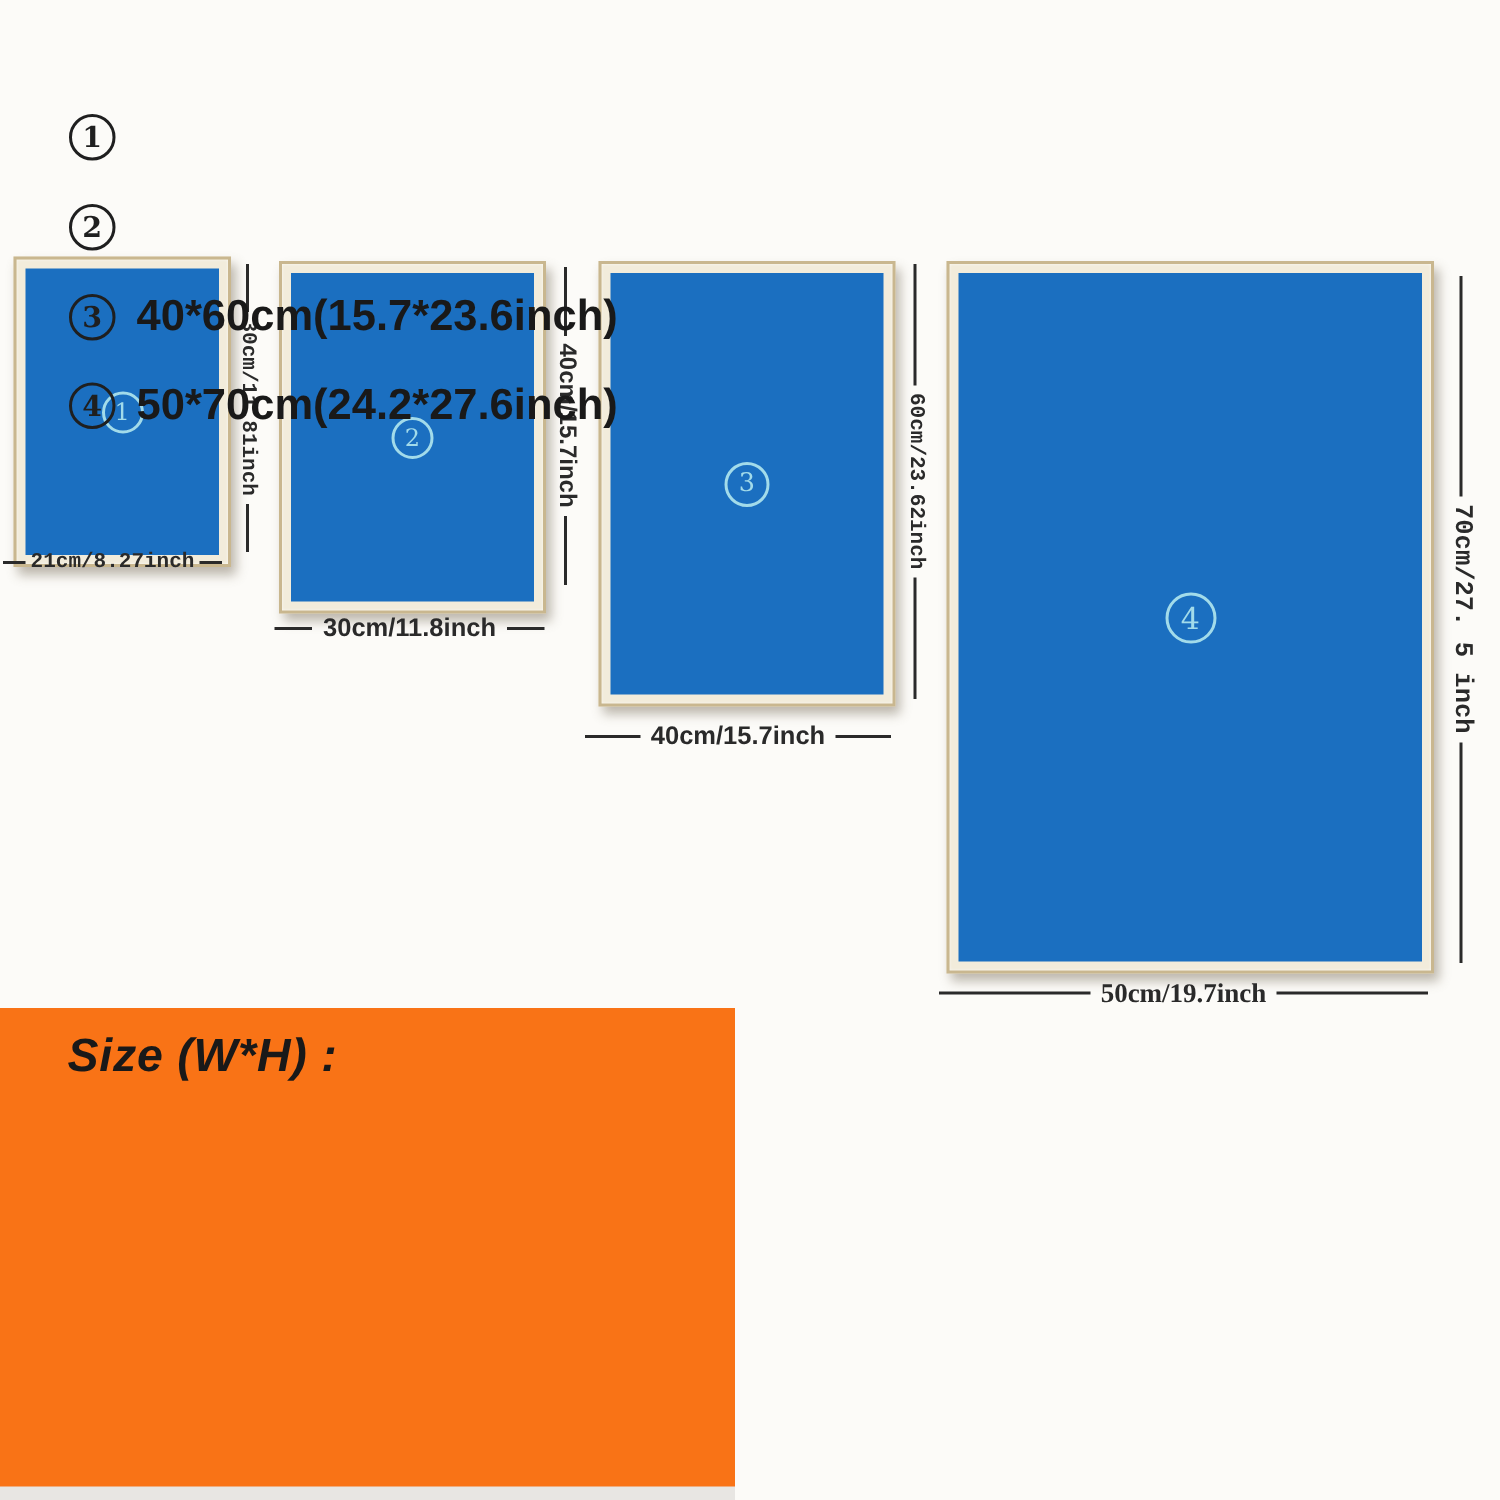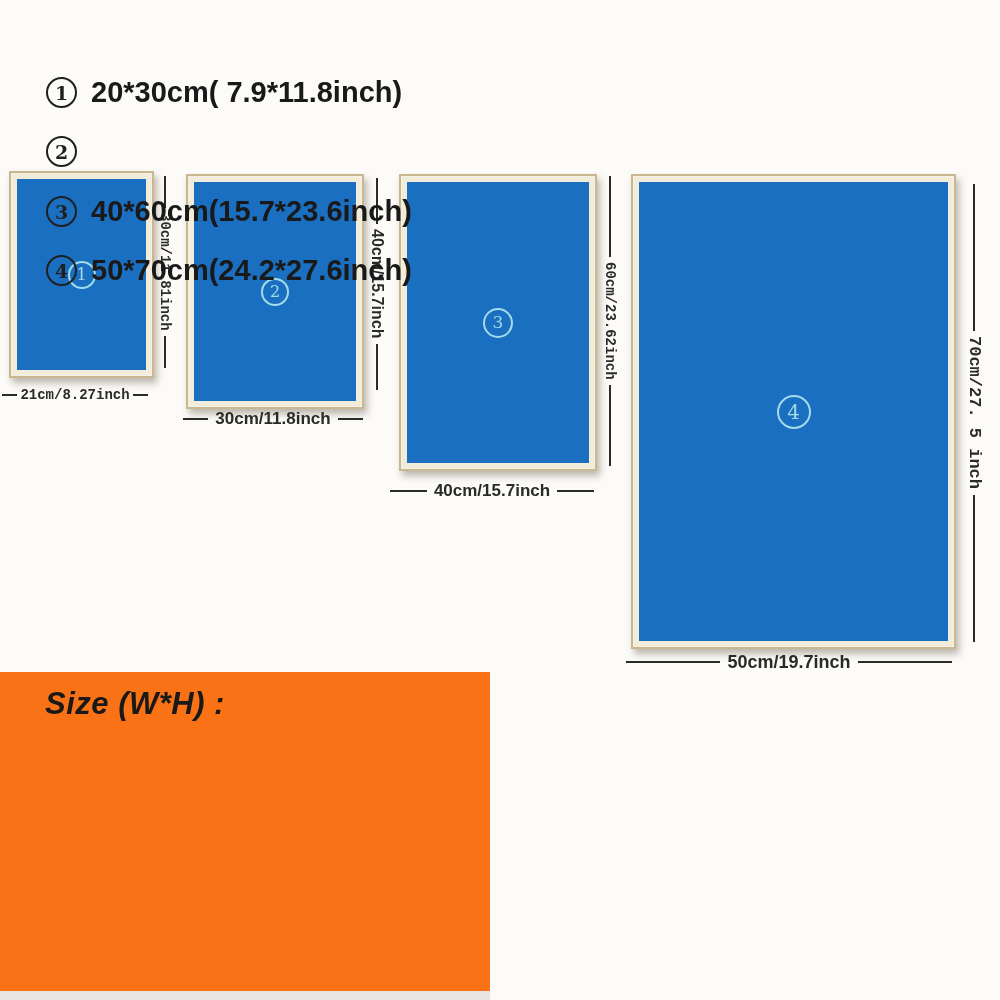--- a/index.html
+++ b/index.html
@@ -34,29 +34,29 @@
          color:#2a2a2a;margin:5px 0;}
   #v1{left:150px;top:176px;height:192px;}
   #v2{left:362px;top:178px;height:212px;}
   #v3{left:595px;top:176px;height:290px;}
   #v4{left:959px;top:184px;height:458px;}
 
   .hdim{position:absolute;height:22px;display:flex;flex-direction:row;
         align-items:center;}
   .hdim .ln{height:2px;flex:1;background:#2a2a2a;}
   .htext{white-space:nowrap;color:#2a2a2a;margin:0 7px;}
-  #h1{left:2px;top:384px;width:146px;}
+  #h1{left:2px;top:364px;width:146px;}
   #h2{left:183px;top:408px;width:180px;}
   #h3{left:390px;top:480px;width:204px;}
   #h4{left:626px;top:651px;width:326px;}
 
   .serif{font-family:"Liberation Mono",monospace;font-weight:700;font-size:14px;letter-spacing:0px;}
   .sans{font-family:"Liberation Sans",sans-serif;font-weight:700;font-size:16px;}
   #h2 .htext,#h3 .htext{font-size:17px;}
-  #h4 .htext{font-size:18px;}
+  #h4 .htext{font-size:18px;font-family:Liberation Serif, serif;}
   #v4 .vtext{font-size:17px;}
   #h1 .htext{margin:0 3px;}
 
   
   .legend{position:absolute;left:0;top:672px;width:490px;height:328px;
           background:#f97316;font-style:italic;}
   .legend::after{content:"";position:absolute;left:0;right:0;bottom:0;height:9px;
           background:#e8e6e3;}
   .legend-title{position:absolute;left:45px;top:14px;font-size:31px;font-weight:700;
           color:#191919;letter-spacing:0.5px;}
@@ -137,21 +137,20 @@
     <span class="htext sans">50cm/19.7inch</span>
     <i class="ln"></i>
   </div>
 
   <div class="legend">
     <div class="legend-title">Size (W*H) :</div>
   </div>
 
   <div class="legend-item" id="li1">
     <span class="mark">1</span>
-    <span class="txt">20*30cm( 7.9*11.8inch)</span>
   </div>
   <div class="legend-item" id="li2">
     <span class="mark">2</span>
   </div>
   <div class="legend-item" id="li3">
     <span class="mark">3</span>
     <span class="txt">40*60cm(15.7*23.6inch)</span>
   </div>
   <div class="legend-item" id="li4">
     <span class="mark">4</span>

